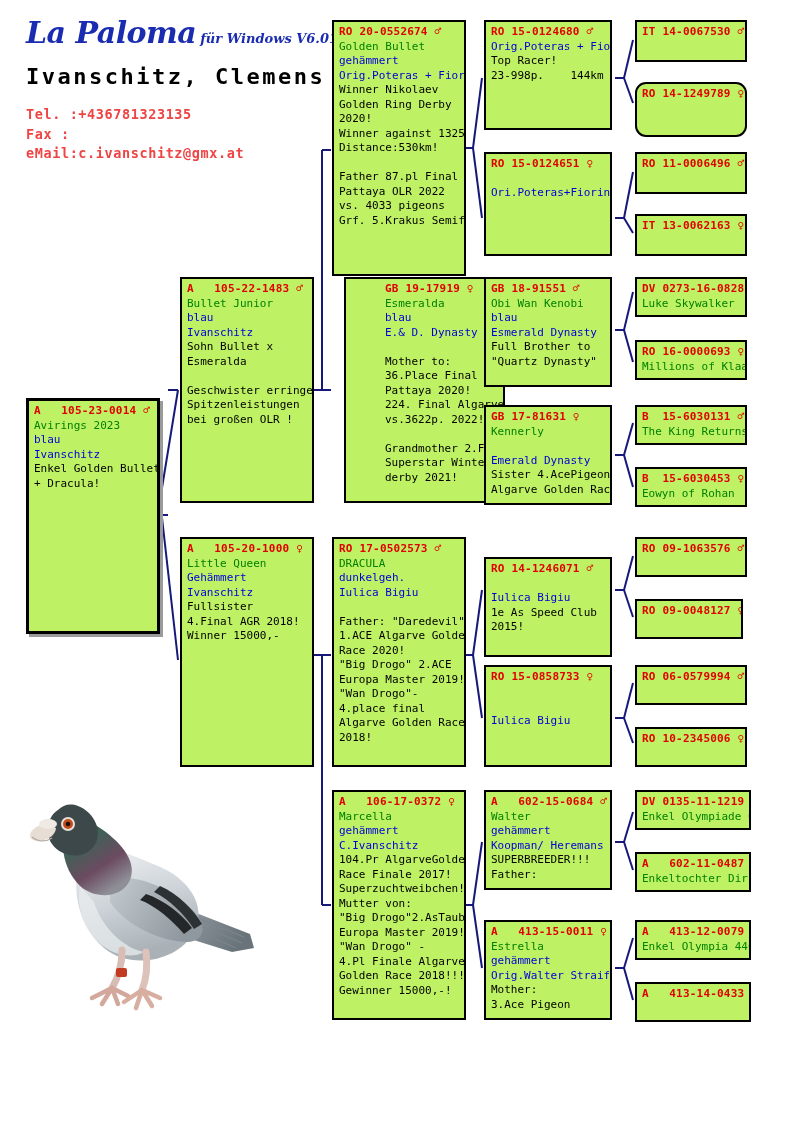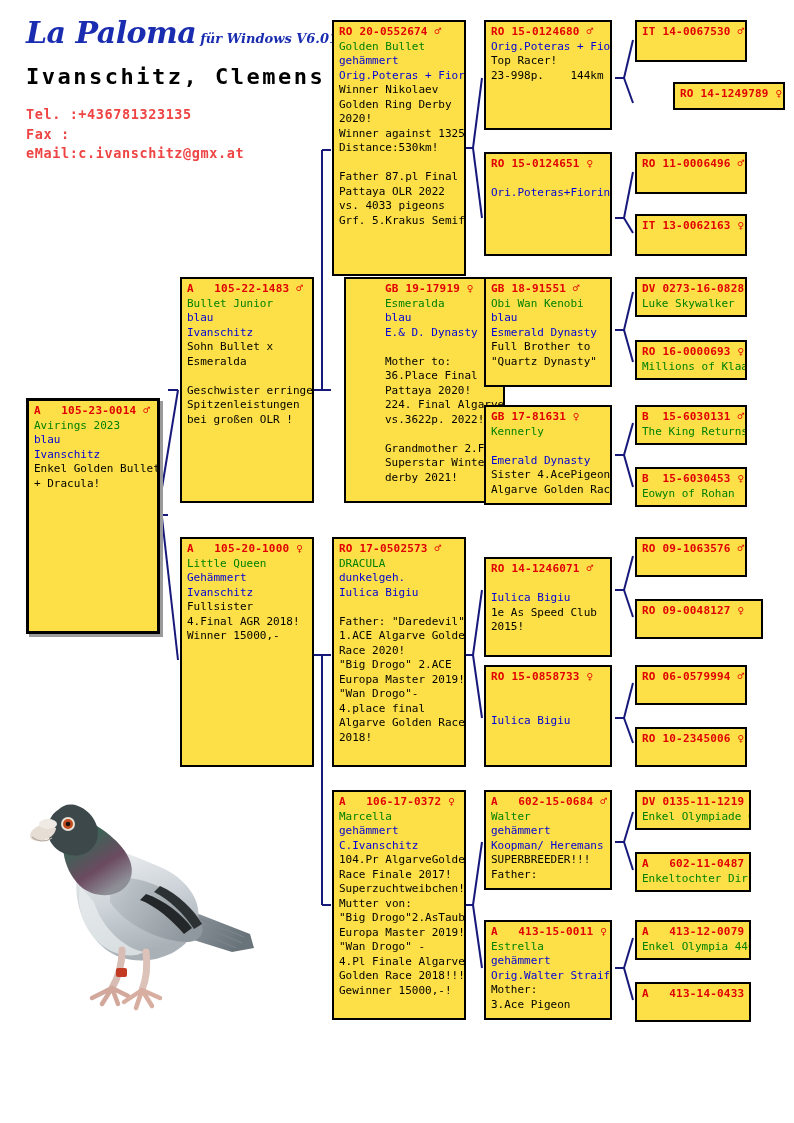--- a/index.html
+++ b/index.html
@@ -66,21 +66,21 @@
     top: 782px;
     width: 236px;
     height: 240px;
   }
 
   
   .card {
     position: absolute;
     box-sizing: border-box;
     border: 2px solid #000000;
-    background: #fde047;
+    background: #bef264;
     padding: 3px 4px 2px 5px;
     overflow: hidden;
     z-index: 5;
   }
   .card .ring {
     color: #e00000;
     font-weight: bold;
     font-size: 11px;
     white-space: pre;
     letter-spacing: 0.2px;
@@ -429,21 +429,21 @@
   <div class="color">gehämmert</div>
   <div class="strain">Orig.Walter Straif</div>
   <div class="notes">Mother:
 3.Ace Pigeon</div>
 </div>
 
 <div class="card" style="left:635px; top:20px; width:112px; height:42px;">
   <div class="ring">IT 14-0067530 ♂</div>
   <div class="name"></div>
 </div>
-<div class="card" style="left:673px; top:82px; width:112px; height:28px;">
+<div class="card" style="left:635px; top:82px; width:112px; height:55px;border-radius:11px;">
   <div class="ring">RO 14-1249789 ♀</div>
   <div class="name"></div>
 </div>
 <div class="card" style="left:635px; top:152px; width:112px; height:42px;">
   <div class="ring">RO 11-0006496 ♂</div>
   <div class="name"></div>
 </div>
 <div class="card" style="left:635px; top:214px; width:112px; height:42px;">
   <div class="ring">IT 13-0062163 ♀</div>
   <div class="name"></div>
@@ -461,21 +461,21 @@
   <div class="name">The King Returns</div>
 </div>
 <div class="card" style="left:635px; top:467px; width:112px; height:40px;">
   <div class="ring">B  15-6030453 ♀</div>
   <div class="name">Eowyn of Rohan</div>
 </div>
 <div class="card" style="left:635px; top:537px; width:112px; height:40px;">
   <div class="ring">RO 09-1063576 ♂</div>
   <div class="name"></div>
 </div>
-<div class="card" style="left:635px; top:599px; width:128px; height:40px;">
+<div class="card" style="left:635px; top:599px; width:108px; height:40px;">
   <div class="ring">RO 09-0048127 ♀</div>
   <div class="name"></div>
 </div>
 <div class="card" style="left:635px; top:665px; width:112px; height:40px;">
   <div class="ring">RO 06-0579994 ♂</div>
   <div class="name"></div>
 </div>
 <div class="card" style="left:635px; top:727px; width:112px; height:40px;">
   <div class="ring">RO 10-2345006 ♀</div>
   <div class="name"></div>

